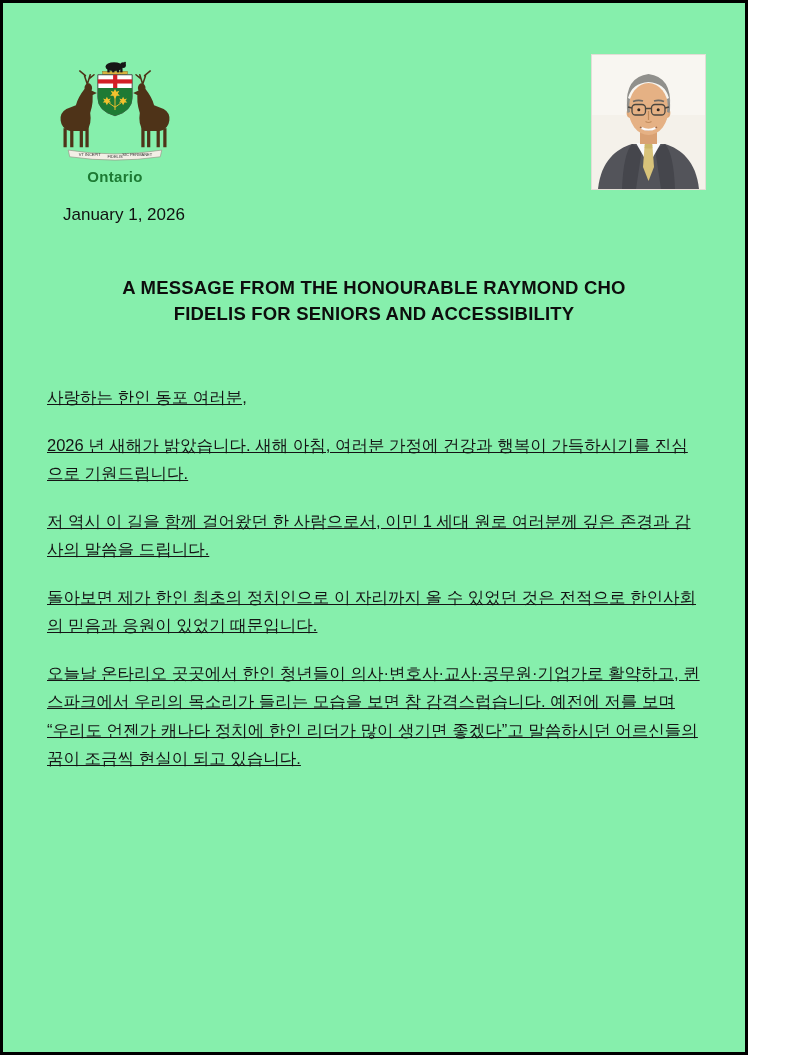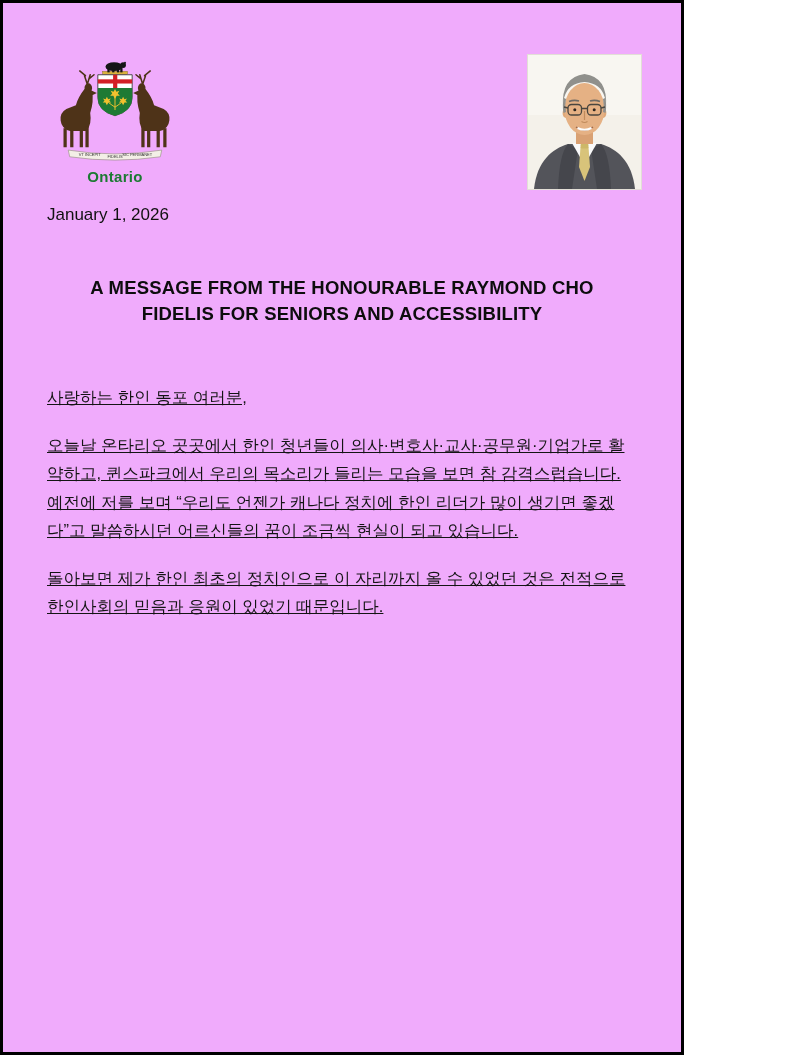--- a/index.html
+++ b/index.html
@@ -2,23 +2,23 @@
 <html lang="ko"><head>
 <meta charset="utf-8">
 <style>
   * { margin: 0; padding: 0; box-sizing: border-box; }
   html, body { background: #ffffff; }
   body {
     font-family: "Liberation Sans", "DejaVu Sans", sans-serif;
     color: #1a1a1a;
   }
   .page {
-    width: 684px;
+    width: 748px;
     height: 1055px;
-    background: #f0abfc;
+    background: #86efac;
     border: 3px solid #000000;
     position: relative;
     overflow: hidden;
   }
   .header {
     display: flex;
     justify-content: space-between;
     align-items: flex-start;
     padding: 52px 40px 0 42px;
   }
@@ -35,21 +35,21 @@
     margin-top: 1px;
   }
   .photo-block {
     width: 113px;
     height: 134px;
     box-shadow: 0 0 0 1px #e2ded6;
     background: #f4f1ea;
   }
   .photo-block svg { display: block; }
   .date-line {
-    margin: 16px 44px 0 44px;
+    margin: 16px 44px 0 60px;
     font-size: 17px;
     color: #111;
   }
   .heading {
     margin-top: 50px;
     text-align: center;
     font-weight: bold;
     font-size: 18.5px;
     line-height: 26px;
     letter-spacing: 0.2px;
@@ -165,17 +165,19 @@
 
   <div class="date-line">January 1, 2026</div>
 
   <div class="heading">
     <div>A MESSAGE FROM THE HONOURABLE RAYMOND CHO</div>
     <div>FIDELIS FOR SENIORS AND ACCESSIBILITY</div>
   </div>
 
   <div class="body-text">
     <p>사랑하는 한인 동포 여러분,</p>
+    <p>2026 년 새해가 밝았습니다. 새해 아침, 여러분 가정에 건강과 행복이 가득하시기를 진심으로 기원드립니다.</p>
+    <p>저 역시 이 길을 함께 걸어왔던 한 사람으로서, 이민 1 세대 원로 여러분께 깊은 존경과 감사의 말씀을 드립니다.</p>
+    <p>돌아보면 제가 한인 최초의 정치인으로 이 자리까지 올 수 있었던 것은 전적으로 한인사회의 믿음과 응원이 있었기 때문입니다.</p>
     <p>오늘날 온타리오 곳곳에서 한인 청년들이 의사·변호사·교사·공무원·기업가로 활약하고, 퀸스파크에서 우리의 목소리가 들리는 모습을 보면 참 감격스럽습니다. 예전에 저를 보며 “우리도 언젠가 캐나다 정치에 한인 리더가 많이 생기면 좋겠다”고 말씀하시던 어르신들의 꿈이 조금씩 현실이 되고 있습니다.</p>
-    <p>돌아보면 제가 한인 최초의 정치인으로 이 자리까지 올 수 있었던 것은 전적으로 한인사회의 믿음과 응원이 있었기 때문입니다.</p>
   </div>
 
 </div>
 
 </body></html>

